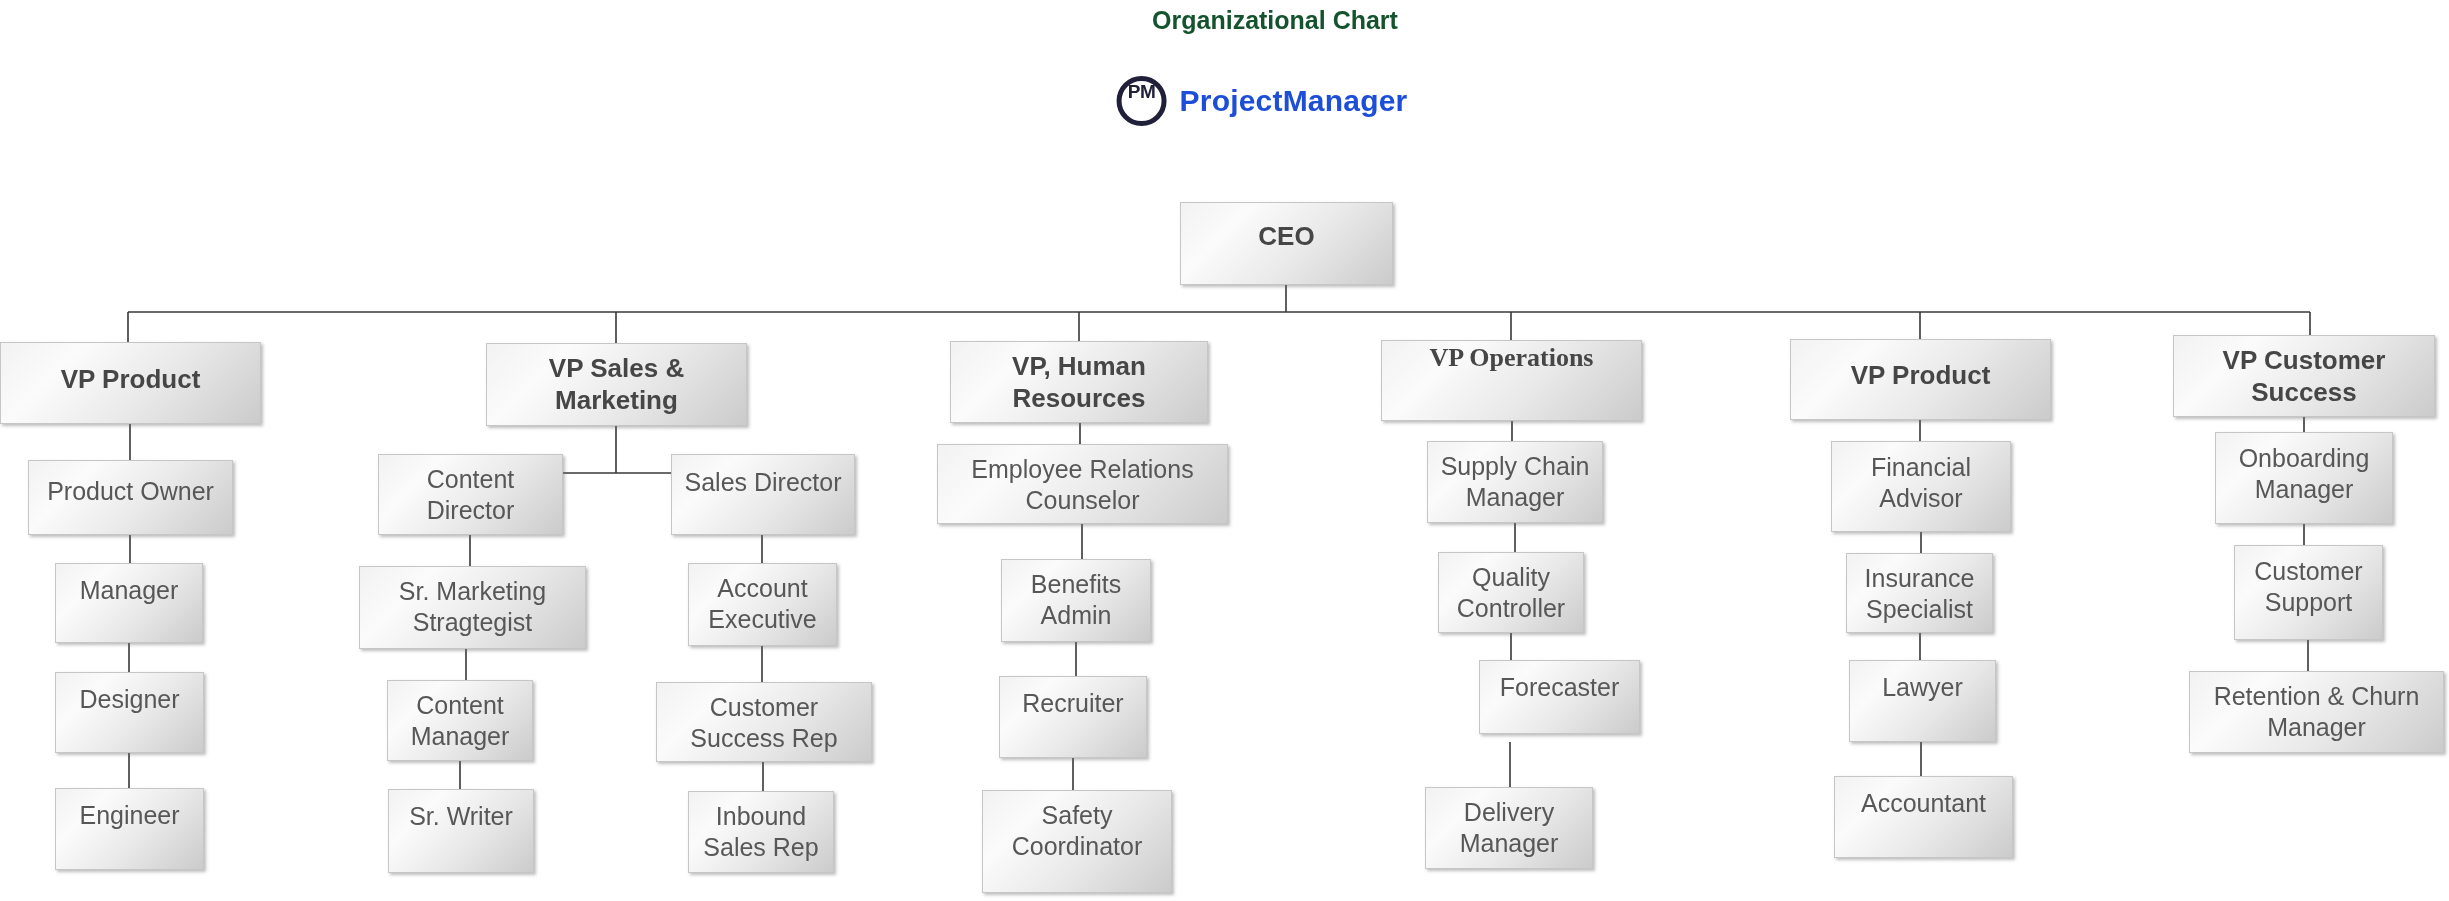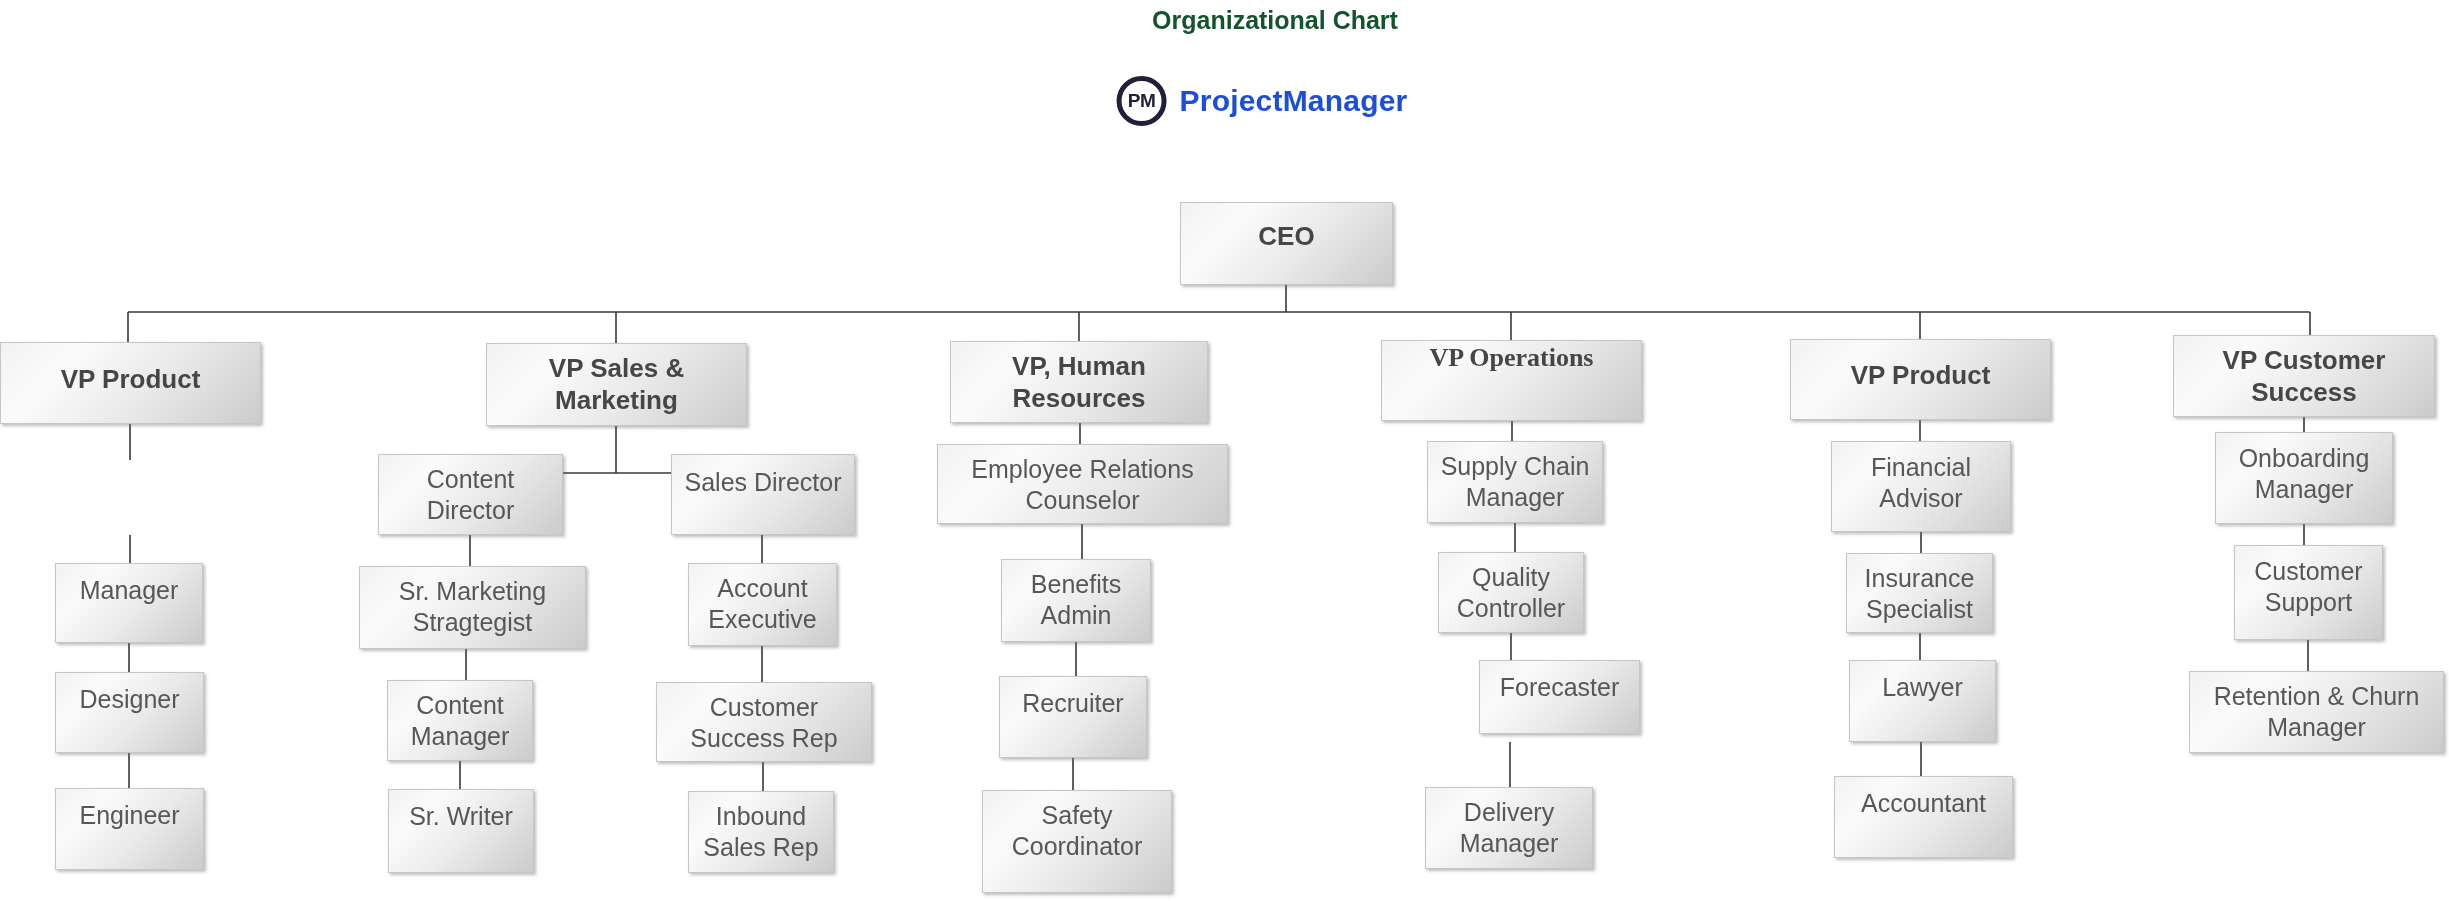--- a/index.html
+++ b/index.html
@@ -19,21 +19,21 @@
   }
   .brand{
     position:absolute;
     left:1262px;top:76px;
     transform:translateX(-50%);
     display:flex;align-items:center;gap:13px;
   }
   .pm-circle{
     width:40px;height:40px;
     border:5px solid #20203a;border-radius:50%;
-    display:flex;align-items:center;justify-content:center;
+    display:flex;align-items:flex-start;justify-content:center;
     color:#20203a;font-weight:bold;font-size:19px;letter-spacing:-0.5px;
   }
   .brand-name{
     font-size:30px;font-weight:bold;color:#1d4ed8;letter-spacing:0.2px;
   }
   svg.connectors{position:absolute;left:0;top:0;}
   .node{
     position:absolute;
     box-sizing:border-box;
     background:linear-gradient(135deg,#f2f2f2 0%,#fbfbfb 25%,#e9e9e9 58%,#cbcbcb 100%);
@@ -109,20 +109,21 @@
     <g stroke="#383838" stroke-width="1.6">
       <line x1="2304" y1="417" x2="2304" y2="432"></line>
       <line x1="2304" y1="524" x2="2304" y2="545"></line>
       <line x1="2308" y1="640" x2="2308" y2="671"></line>
     </g>
   </svg>
 
   <div class="node bold" style="left:1180px;top:202px;width:213px;height:83px;padding-top:17px;">CEO</div>
 
   <div class="node bold" style="left:0px;top:342px;width:261px;height:82px;padding-top:20px;">VP Product</div>
+  <div class="node" style="left:28px;top:460px;width:205px;height:75px;padding-top:15px;">Product Owner</div>
   <div class="node" style="left:55px;top:563px;width:148px;height:80px;">Manager</div>
   <div class="node" style="left:55px;top:672px;width:149px;height:81px;">Designer</div>
   <div class="node" style="left:55px;top:788px;width:149px;height:82px;">Engineer</div>
 
   <div class="node bold" style="left:486px;top:343px;width:261px;height:83px;padding-top:8px;">VP Sales &amp;
 Marketing</div>
   <div class="node" style="left:378px;top:454px;width:185px;height:81px;padding-top:9px;">Content
 Director</div>
   <div class="node" style="left:359px;top:566px;width:227px;height:83px;padding-top:9px;">Sr. Marketing
 Stragtegist</div>

